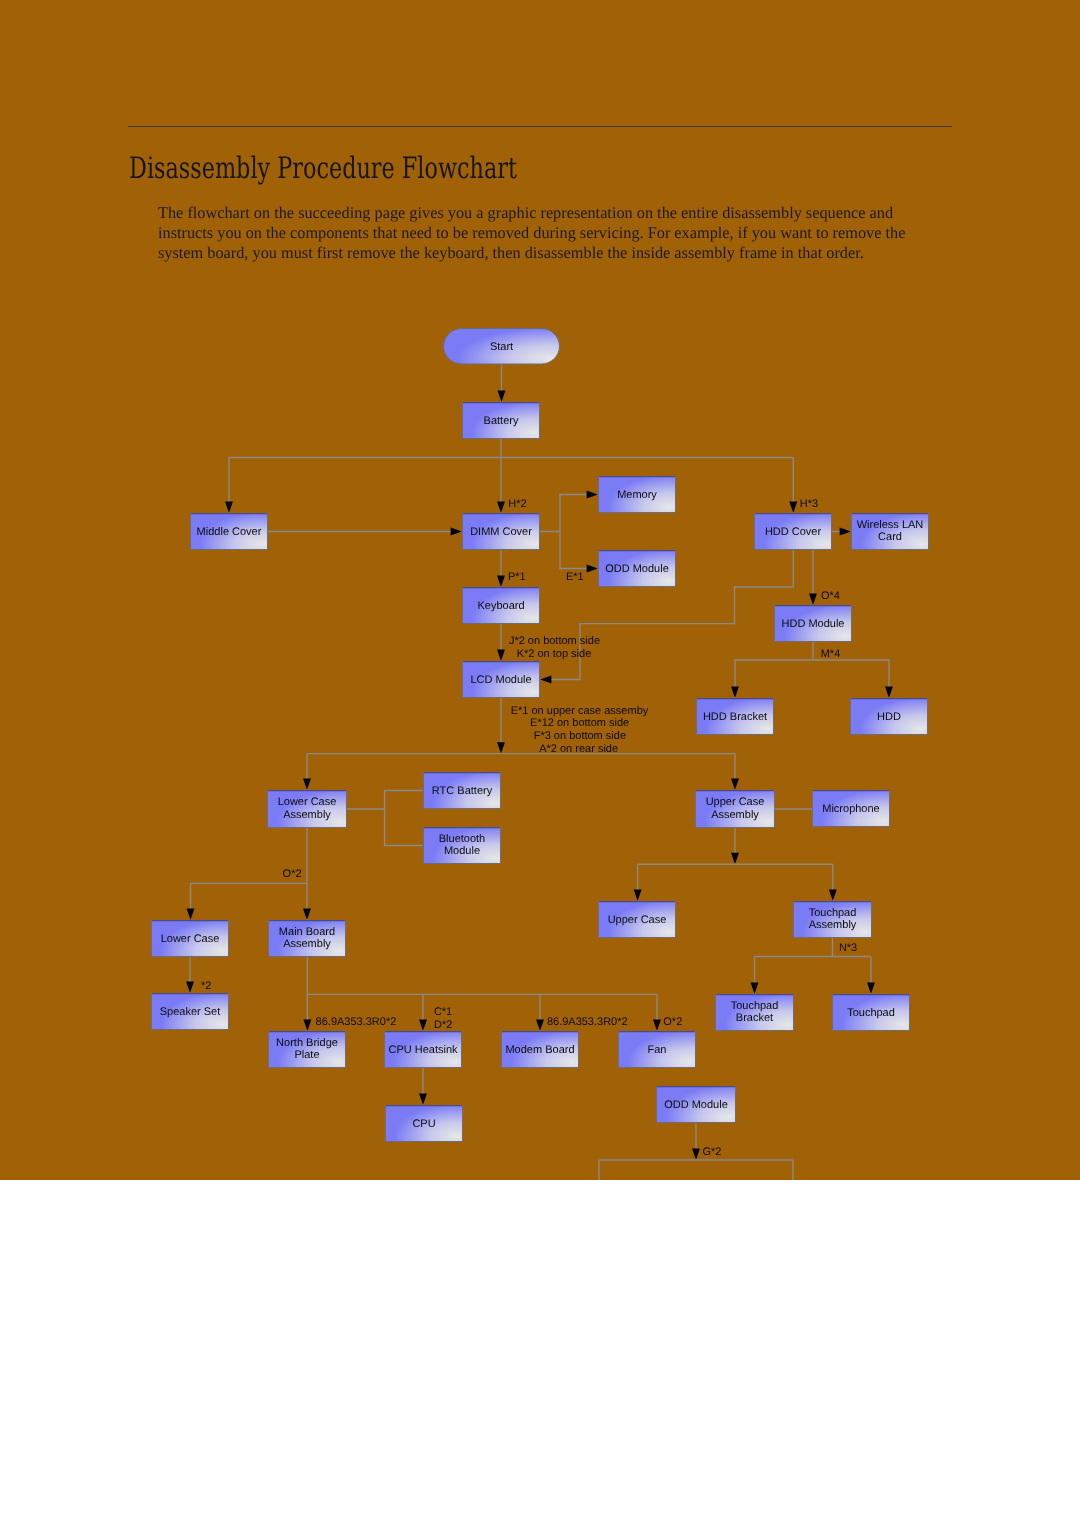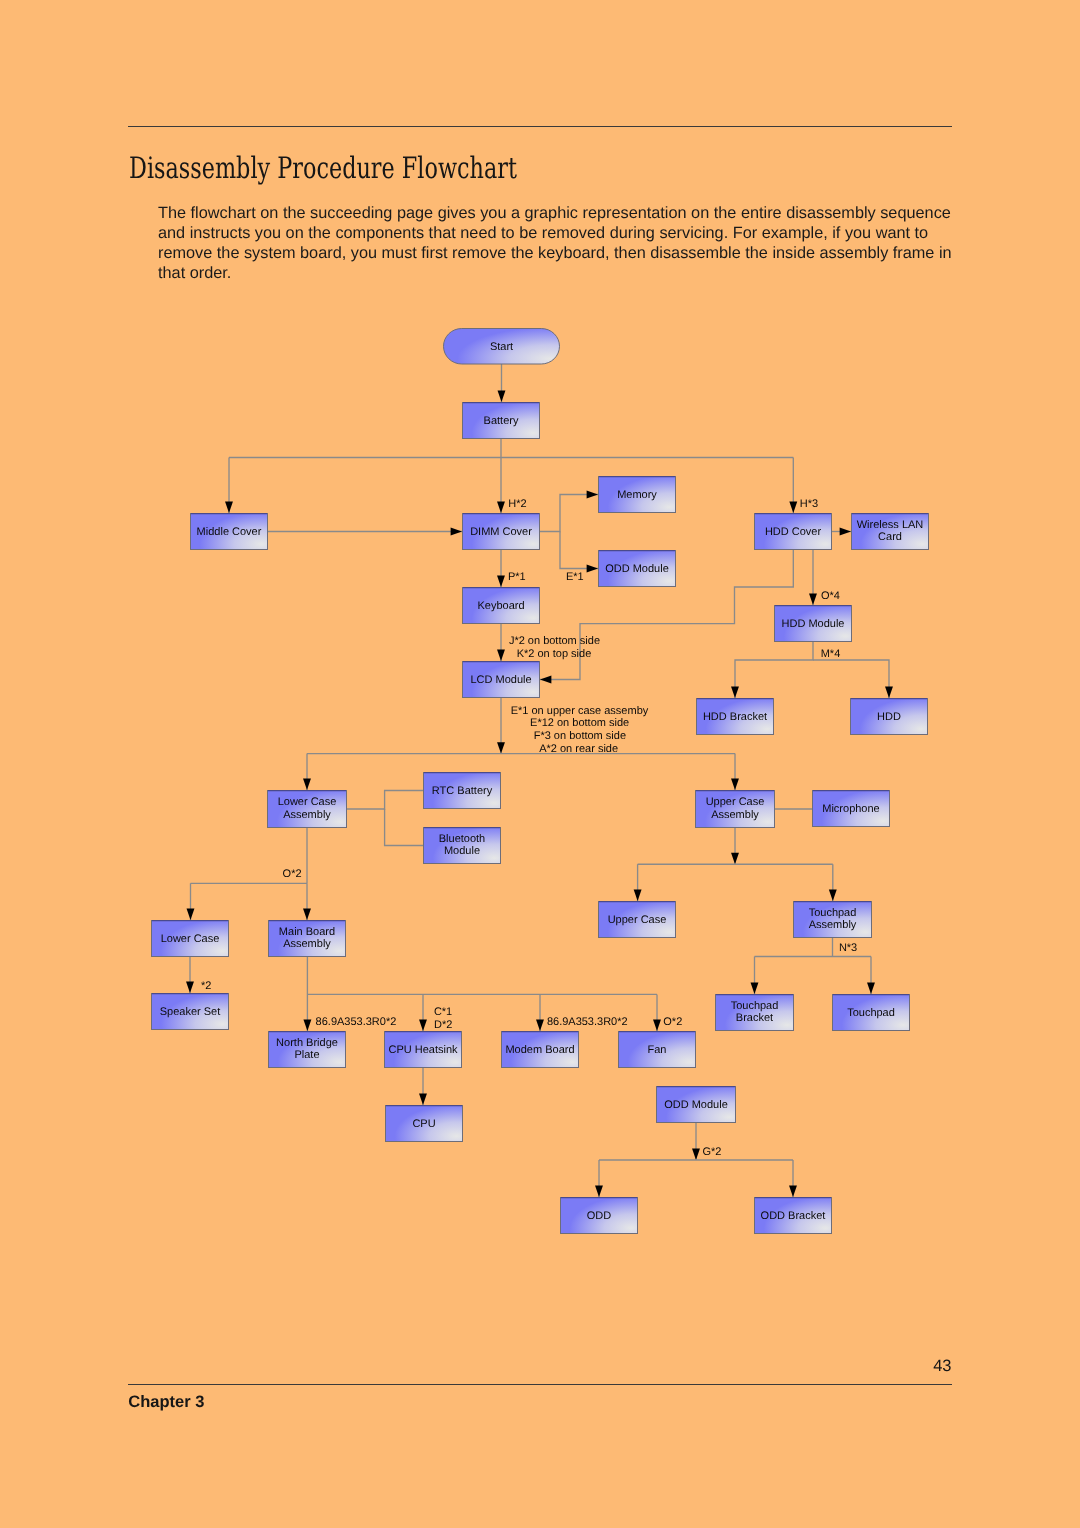--- a/index.html
+++ b/index.html
@@ -1,24 +1,24 @@
 <!DOCTYPE html>
 <html><head>
 <meta charset="utf-8">
 <title>Disassembly Procedure Flowchart</title>
 <style>
   html,body{margin:0;padding:0;}
   body{width:1080px;height:1528px;background:#ffffff;font-family:"Liberation Sans",sans-serif;text-rendering:geometricPrecision;}
   h1.title,.intro,.footer-left,.footer-right,svg#flowchart{will-change:opacity;}
-  .page{position:relative;width:1080px;height:1528px;overflow:hidden;background:#fdba74;will-change:opacity;}
+  .page{position:relative;width:1080px;height:1180px;overflow:hidden;background:#a16207;will-change:opacity;}
   .hrule{position:absolute;background:#3a3a3a;height:1.2px;}
   #top-rule{left:128px;top:125.9px;width:824px;}
   #bot-rule{left:128px;top:1383.9px;width:824px;}
   h1.title{position:absolute;left:129px;top:153.8px;margin:0;font-family:"DejaVu Serif Condensed","DejaVu Serif",serif;font-weight:400;font-size:29.6px;line-height:29.6px;color:#161616;transform:scaleX(0.839);transform-origin:left top;white-space:nowrap;}
-  .intro{position:absolute;left:158px;top:202.6px;width:794px;margin:0;font-size:16.3px;line-height:20.3px;color:#1a1a1a;}
+  .intro{position:absolute;left:158px;top:202.6px;width:794px;margin:0;font-size:16.3px;line-height:20.3px;color:#1a1a1a;font-family:Liberation Serif, serif;}
   .footer-left{position:absolute;left:128.3px;top:1393px;font-size:16.5px;line-height:18px;color:#161616;font-weight:bold;}
   .footer-right{position:absolute;left:900px;top:1357px;font-size:16.5px;line-height:18px;color:#161616;text-align:right;width:51.5px;}
   svg#flowchart{position:absolute;left:0;top:0;width:1080px;height:1528px;overflow:visible;will-change:opacity;}
   svg#flowchart text{font-family:"Liberation Sans",sans-serif;font-size:11px;fill:#0a0a0a;-webkit-font-smoothing:antialiased;text-rendering:geometricPrecision;}
   svg#flowchart .nodelabel{text-anchor:middle;}
   svg#flowchart .conn{fill:none;stroke:#8a8a8a;stroke-width:1.35;shape-rendering:geometricPrecision;}
   svg#flowchart .arrow{fill:#000000;stroke:none;}
   svg#flowchart .nodebox{stroke:#6d6d79;stroke-width:1;}
 </style>
 </head>

